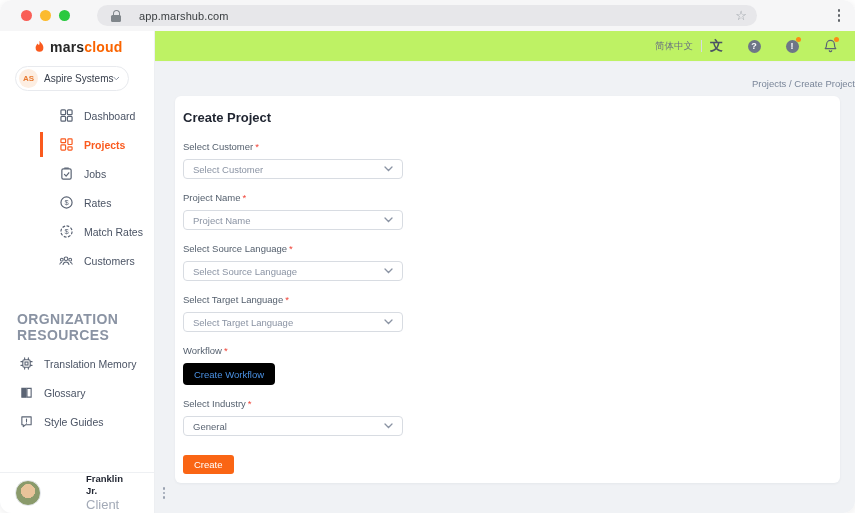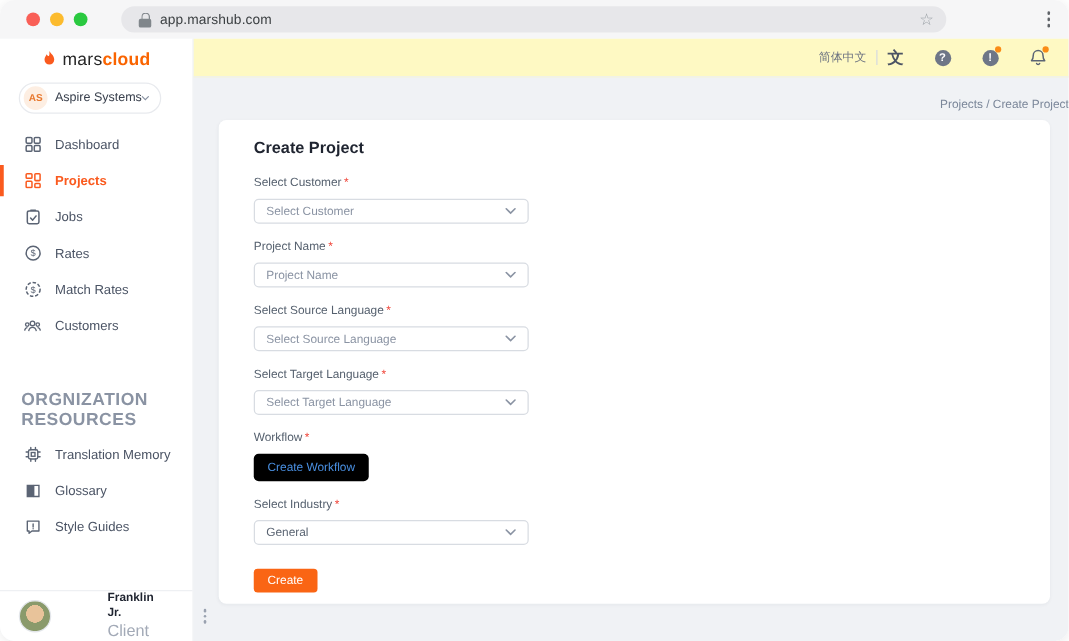--- a/index.html
+++ b/index.html
@@ -16,56 +16,56 @@
     background:#f6f6f7; display:flex; align-items:center;
   }
   .traffic { display:flex; gap:8px; margin-left:21px; }
   .dot { width:11px; height:11px; border-radius:50%; }
   .dot.red { background:#f95f57; }
   .dot.yellow { background:#fcbb2e; }
   .dot.green { background:#2ac940; }
   .urlbar {
     position:absolute; left:97px; top:5px; width:660px; height:21px;
     background:#e7e7ea; border-radius:11px; display:flex; align-items:center;
-    padding:0 10px; color:#5f6368;
+    padding:0 10px; color:#5f6368;gap:11px;
   }
   .lock { width:10px; height:12px; position:relative; margin:0 7px 0 4px; }
   .lock .body { position:absolute; left:0; bottom:0; width:10px; height:7px; background:#80868b; border-radius:1.5px; }
   .lock .shackle { position:absolute; left:1.5px; top:0; width:7px; height:7px; border:1.5px solid #80868b; border-bottom:none; border-radius:4px 4px 0 0; }
   .url-text { font-size:11px; color:#3c4043; letter-spacing:.1px; }
   .star { margin-left:auto; font-size:13px; color:#9aa0a6; line-height:1; }
   .kebab { position:absolute; right:13px; top:7px; display:flex; flex-direction:column; gap:2.5px; align-items:center; padding:2px; }
   .kebab i { width:2.5px; height:2.5px; border-radius:50%; background:#5f6368; display:block; }
 
   
   .app { position:absolute; left:0; top:31px; width:855px; height:482px; background:#f0f2f5; }
 
   
   .sidebar {
     position:absolute; left:0; top:0; width:155px; height:482px;
     background:#fff; border-right:1px solid #edeff2; display:flex; flex-direction:column;
   }
   .logo { display:flex; align-items:center; height:31px; padding-left:33px; flex:0 0 auto; }
   .flame { width:13px; height:14px; margin-right:4px; flex:0 0 auto; }
-  .logo-mars { font-size:14px; font-weight:normal; color:#262626; letter-spacing:.2px; }
+  .logo-mars { font-size:14px; font-weight:bold; color:#262626; letter-spacing:.2px; }
   .logo-cloud { font-size:14px; font-weight:bold; color:#fa6400; letter-spacing:.2px; }
 
   .customer-pill {
     margin:4px 0 0 15px; width:114px; height:25px; border:1px solid #e8eaee;
     border-radius:14px; display:flex; align-items:center; padding:0 8px 0 3px; flex:0 0 auto;
   }
   .as-badge {
     width:19px; height:19px; border-radius:50%; background:#fdeee2;
     color:#e8792f; font-size:8px; font-weight:bold; display:flex; align-items:center; justify-content:center;
     flex:0 0 auto;
   }
   .customer-name { font-size:10px; color:#39404d; margin-left:6px; white-space:nowrap; }
   .pill-chev { margin-left:auto; color:#8a93a3; }
 
-  .nav { margin-top:10px; flex:0 0 auto; }
+  .nav { margin-top:10px; flex:0 0 auto;padding-left:40px; }
   .nav-item {
     position:relative; height:29px; display:flex; align-items:center; padding-left:19px; cursor:pointer;
   }
   .nav-item .ico { width:14px; height:14px; display:flex; align-items:center; justify-content:center; color:#5b6474; flex:0 0 auto; }
   .nav-item .lbl { font-size:10.5px; color:#4a5364; margin-left:11px; white-space:nowrap; }
   .nav-item.active { }
   .nav-item.active::before {
     content:""; position:absolute; left:0; top:2px; bottom:2px; width:3px; background:#fa5a1e;
   }
   .nav-item.active .ico { color:#fa5a1e; }
@@ -85,41 +85,41 @@
     border:1px solid #e3e6ea;
   }
   .user-meta { margin-left:8px; line-height:1.25; }
   .user-name { font-size:9.5px; font-weight:bold; color:#1f2430; }
   .user-role { font-size:13px; color:#a3aab7; }
   .user-kebab { margin-left:auto; display:flex; flex-direction:column; gap:2px; padding:3px; }
   .user-kebab i { width:2.5px; height:2.5px; background:#9aa2b0; display:block; border-radius:1px; }
 
   
   .main-header {
-    position:absolute; left:155px; top:0; width:700px; height:31px; background:#fef9c3;
+    position:absolute; left:155px; top:0; width:700px; height:31px; background:#bef264;
     border-bottom:1px solid #edeff2; display:flex; align-items:center; justify-content:flex-end;
     padding-right:18px;
   }
   .lang-label { font-size:9.5px; color:#6b7280; }
   .hdr-sep { width:1px; height:12px; background:#d6dae0; margin:0 8px; }
   .translate-glyph { font-size:13px; color:#4b5364; font-weight:bold; }
   .hdr-ico { margin-left:24px; position:relative; width:14px; height:14px; display:flex; align-items:center; justify-content:center; }
   .circle-ico {
     width:13px; height:13px; border-radius:50%; background:#6e7687; color:#fff;
     font-size:9px; font-weight:bold; display:flex; align-items:center; justify-content:center; line-height:1;
   }
   .badge-dot { position:absolute; right:-2px; top:-2px; width:5px; height:5px; border-radius:50%; background:#fa8c16; }
   .bell { color:#5b6474; }
 
   
   .content { position:absolute; left:155px; top:31px; width:700px; height:451px; }
   .breadcrumb { margin:16px 0 0 20px; font-size:9.5px; color:#7a8699;text-align:right; }
   .card {
     position:absolute; left:20px; top:34px; width:665px; height:387px; background:#fff;
-    border-radius:6px; box-shadow:0 1px 3px rgba(20,30,50,0.05); padding:14px 28px;
+    border-radius:6px; box-shadow:0 1px 3px rgba(20,30,50,0.05); padding:14px 8px;
   }
   .card h1 { font-size:13px; font-weight:bold; color:#1f2430; margin-bottom:16px; }
   .fgroup { margin-bottom:13px; }
   .flabel { font-size:9.5px; color:#55606e; margin-bottom:7px; }
   .req { color:#f04438; margin-left:2px; }
   .select {
     width:220px; height:20px; border:1px solid #d8dce2; border-radius:4px; background:#fff;
     display:flex; align-items:center; padding:0 9px; cursor:pointer;
   }
   .select .val { font-size:9.5px; color:#8a93a3; }

